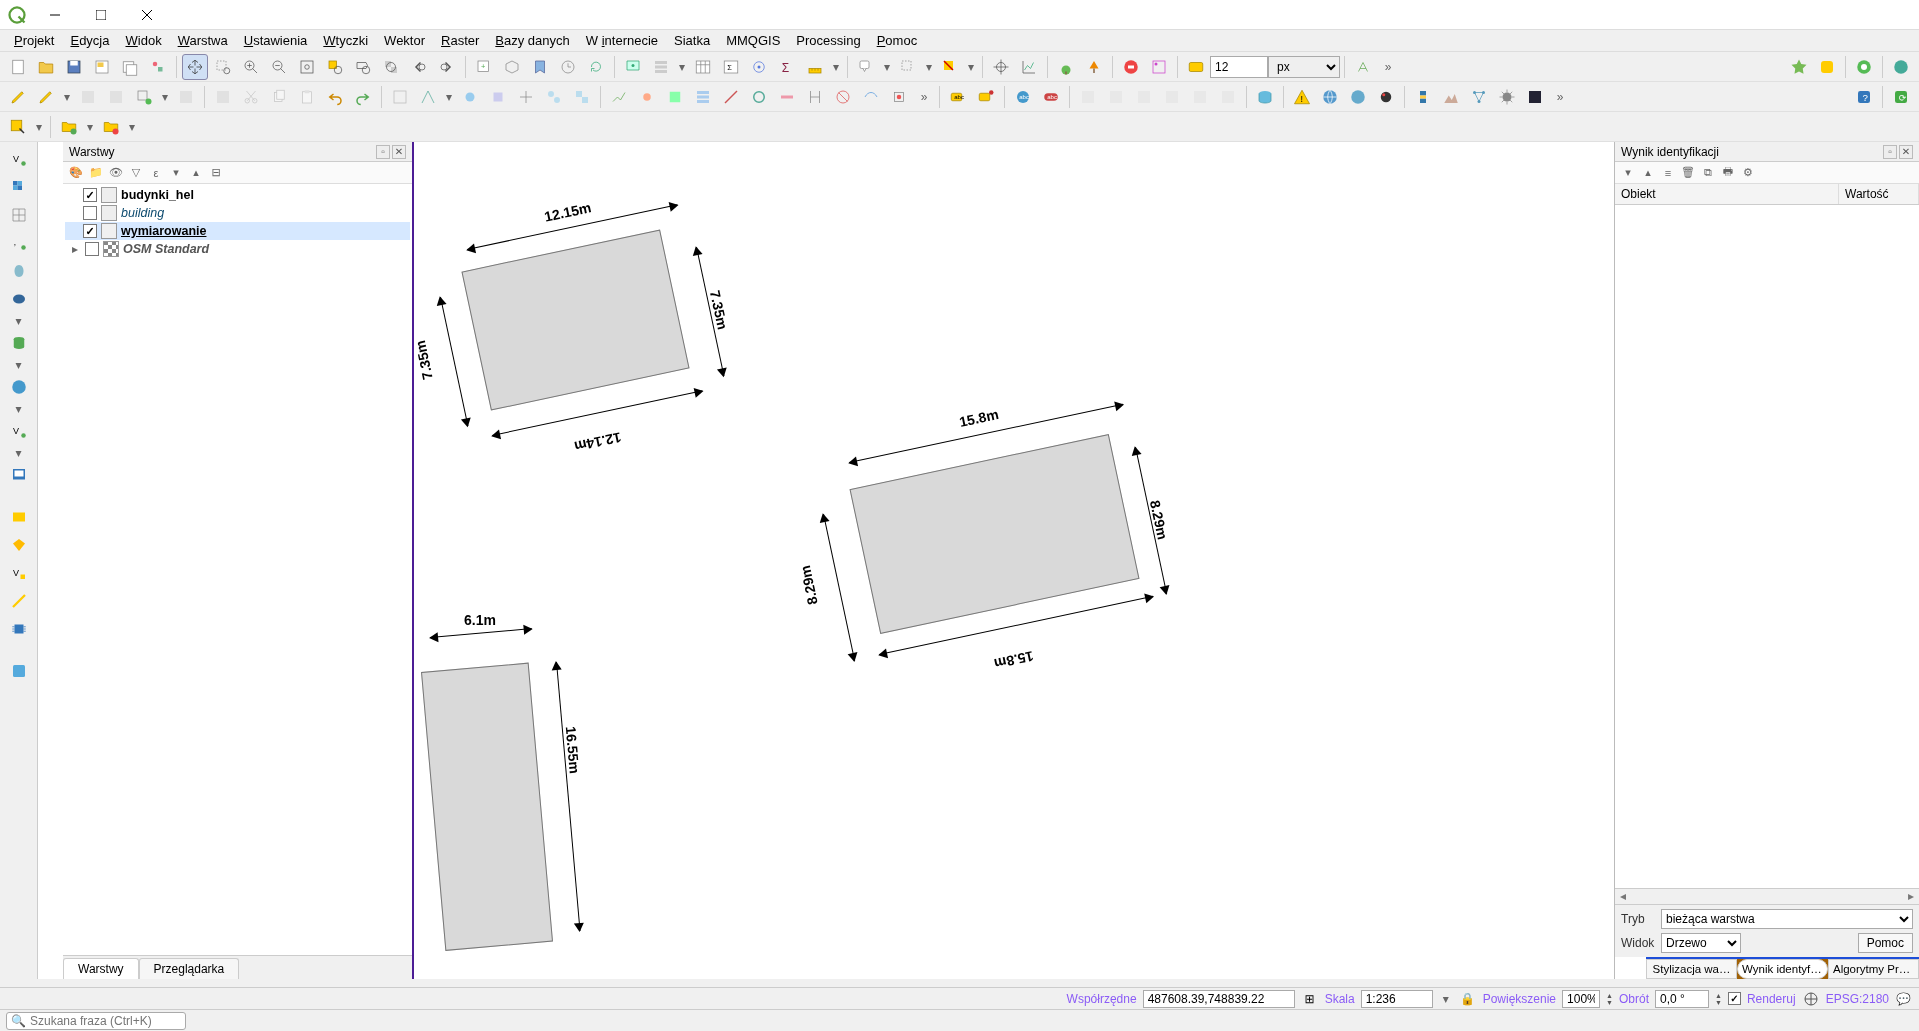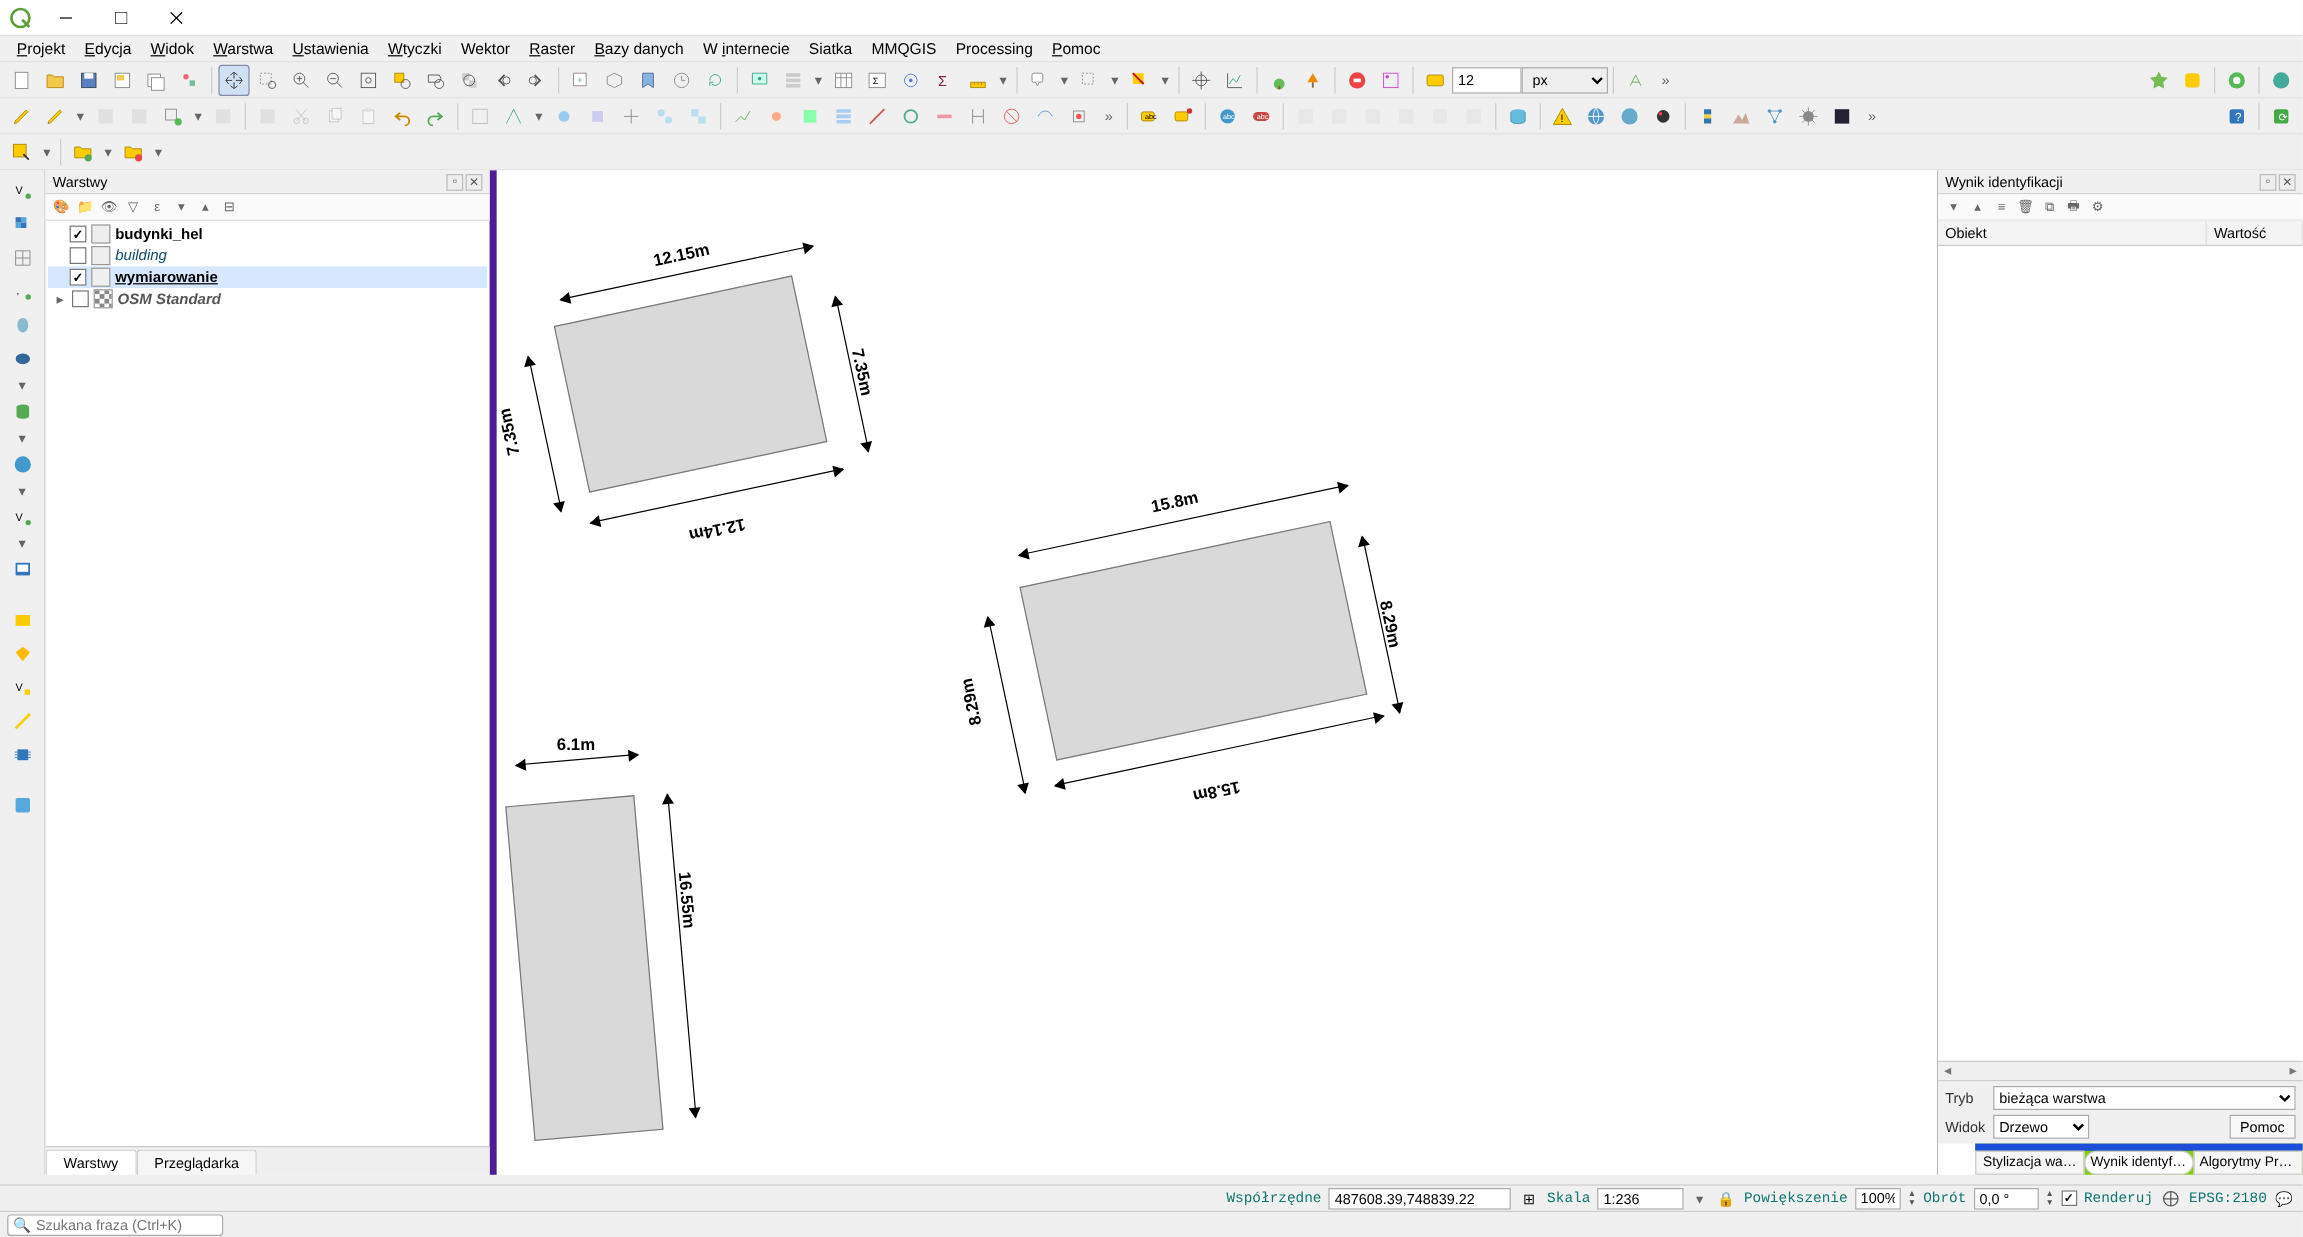--- a/index.html
+++ b/index.html
@@ -25,21 +25,21 @@
 .tbtn svg { width: 18px; height: 18px; }
 .tsep { width: 1px; height: 22px; background: #ccc; margin: 0 4px; }
 .tinput { height: 22px; border: 1px solid #aaa; padding: 0 4px; font-size: 12px; }
 .small-dd { width: 14px; text-align: center; color: #666; cursor: pointer; }
 
 
 .main { display: flex; height: calc(100% - 30px - 22px - 90px - 30px - 22px); }
 .left-tool-col { width: 38px; background: #f0f0f0; border-right: 1px solid #ccc; padding-top: 4px; display: flex; flex-direction: column; align-items: center; gap: 2px; }
 .left-tool-col .tbtn { width: 28px; height: 26px; }
 
-.left-panel { width: 376px; background: #fff; border-right: 6px solid #4c1d95; display: flex; flex-direction: column; }
+.left-panel { width: 376px; background: #fff; border-right: 2px solid #4c1d95; display: flex; flex-direction: column; padding-left: 25px; }
 .panel-title { background: #f0f0f0; border-bottom: 1px solid #ccc; height: 20px; display: flex; align-items: center; padding: 0 6px; font-size: 12px; }
 .panel-title .spacer { flex: 1; }
 .panel-title .pbtn { width: 14px; height: 14px; margin-left: 2px; cursor: pointer; display: inline-flex; align-items: center; justify-content: center; font-size: 10px; color: #555; border: 1px solid #bbb; background: #eee; }
 .panel-toolbar { height: 22px; display: flex; align-items: center; padding: 0 4px; gap: 2px; border-bottom: 1px solid #ddd; background: #fafafa; }
 .panel-toolbar .ptbtn { width: 18px; height: 18px; display: flex; align-items: center; justify-content: center; cursor: pointer; font-size: 11px; color: #666; }
 
 .layer-tree { flex: 1; overflow: auto; padding: 2px; }
 .layer-row { display: flex; align-items: center; height: 18px; padding-left: 18px; gap: 4px; cursor: pointer; }
 .layer-row.selected { background: #d6e8ff; }
 .layer-check { width: 14px; height: 14px; border: 1px solid #777; background: #fff; display: flex; align-items: center; justify-content: center; font-size: 11px; }
@@ -71,28 +71,28 @@
 .ident-header div { padding: 3px 6px; font-size: 12px; border-right: 1px solid #ddd; }
 .ident-scroll { position: absolute; bottom: 0; left: 0; right: 0; height: 16px; background: #f0f0f0; border-top: 1px solid #ccc; display: flex; }
 .ident-scroll .sbar { flex: 1; }
 .ident-scroll .sarrow { width: 16px; text-align: center; color: #777; }
 
 .ident-controls { padding: 4px 6px; background: #f0f0f0; border-top: 1px solid #ccc; display: flex; flex-direction: column; gap: 4px; }
 .ident-controls .crow { display: flex; align-items: center; gap: 6px; }
 .ident-controls label { font-size: 12px; color: #333; min-width: 34px; }
 .ident-controls select { flex: 1; height: 20px; font-size: 12px; border: 1px solid #aaa; background: #fff; }
 .ident-controls .help-btn { height: 20px; padding: 0 8px; border: 1px solid #aaa; background: #f8f8f8; font-size: 12px; cursor: pointer; }
-.ident-tabs { display: flex; border-top: 6px solid #1d4ed8; background: #84cc16; margin-left: 31px; }
+.ident-tabs { display: flex; border-top: 2px solid #1d4ed8; background: #a16207; margin-left: 31px; }
 .itab { flex: 1; padding: 3px 4px; font-size: 11.5px; border: 1px solid #ccc; cursor: pointer; text-align: center; background: #f6f6f6; overflow: hidden; text-overflow: ellipsis; white-space: nowrap; }
 .itab.active { background: #fff; border-radius: 10px; }
 
 
 .statusbar { position: absolute; bottom: 22px; left: 0; right: 0; height: 22px; background: #f0f0f0; border-top: 1px solid #ccc; display: flex; align-items: center; padding: 0 6px; gap: 6px; font-size: 12px; }
 .statusbar .sinput { height: 18px; border: 1px solid #aaa; padding: 0 4px; font-size: 12px; }
-.statusbar .slabel { color: #0f766e; font-family: Liberation Mono, monospace; }
+.statusbar .slabel { color: #8b5cf6; }
 .statusbar .sicon { width: 18px; height: 18px; display: flex; align-items: center; justify-content: center; }
 .statusbar .spinner { display: flex; flex-direction: column; }
 .statusbar .spinner span { font-size: 7px; line-height: 7px; color: #555; cursor: pointer; }
 
 .searchbar { position: absolute; bottom: 0; left: 0; right: 0; height: 22px; background: #f0f0f0; border-top: 1px solid #ccc; display: flex; align-items: center; padding: 2px 6px; }
 .searchbar .search-wrap { display: flex; align-items: center; border: 1px solid #aaa; background: #fff; height: 18px; width: 180px; padding: 0 4px; border-radius: 3px; }
 .searchbar input { border: none; outline: none; font-size: 12px; flex: 1; background: transparent; }
 
 .chk { width: 13px; height: 13px; border: 1px solid #777; background: #fff; display: inline-flex; align-items: center; justify-content: center; font-size: 10px; }
 .chk.checked::after { content: "✓"; font-weight: bold; }

